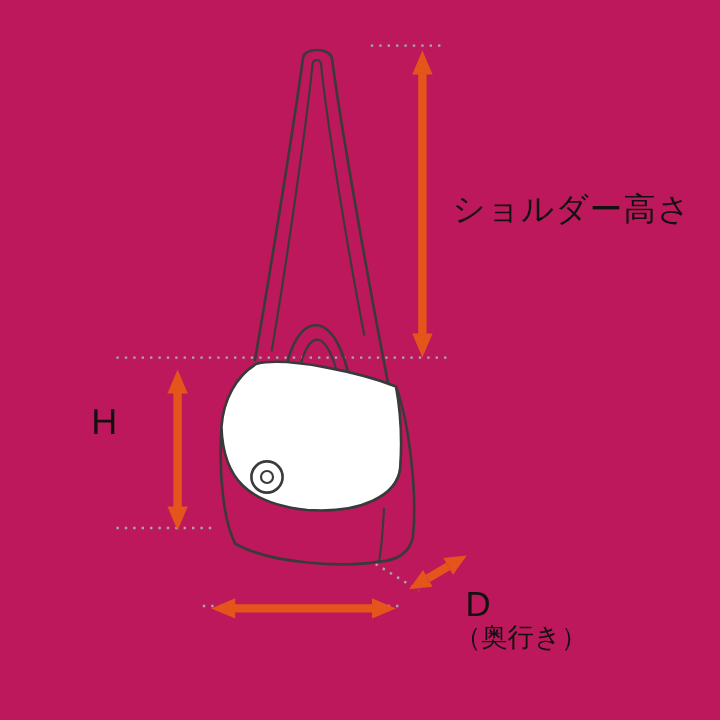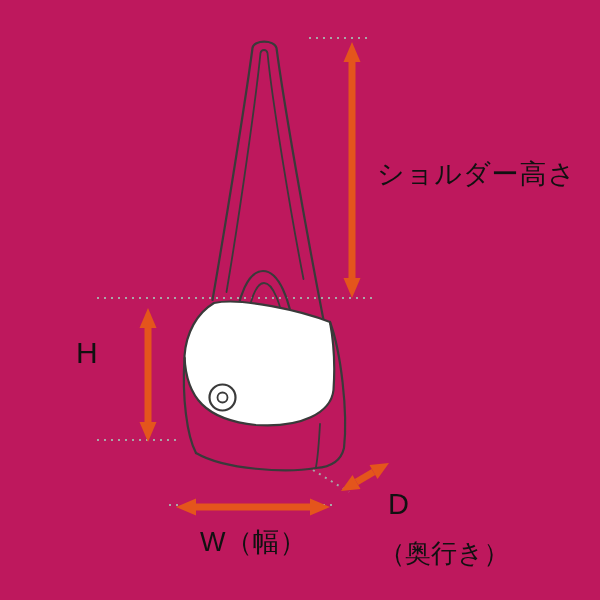--- a/index.html
+++ b/index.html
@@ -21,21 +21,21 @@
     position:absolute;
     color:var(--text,#111);
     white-space:nowrap;
     line-height:1.1;
   }
   .lbl-shoulder{left:377px;top:160px;font-size:27px;letter-spacing:1px;}
   .lbl-h{left:76px;top:336px;font-size:30px;}
   .lbl-h-paren{left:50px;top:372px;font-size:26px;}
   .lbl-w{left:200px;top:528px;font-size:27px;}
   .lbl-d{left:388px;top:489px;font-size:29px;}
-  .lbl-d-paren{left:379px;top:539px;font-size:26px;}
+  .lbl-d-paren{left:379px;top:519px;font-size:22px;}
 </style>
 </head>
 <body style="background: rgb(255, 255, 255);">
 
 <div class="canvas">
 
   <svg width="600" height="600" viewBox="0 0 600 600">
 
     <g>
       <path class="dash" d="M 309 38 H 371"></path>
@@ -89,17 +89,16 @@
 
     <g>
       <line class="arrow-line" x1="356.5" y1="482" x2="373.5" y2="472"></line>
       <polygon class="arrow-head" points="389,463 377.5,478.9 369.5,465.1"></polygon>
       <polygon class="arrow-head" points="341,491 360.5,488.9 352.5,475.1"></polygon>
     </g>
   </svg>
 
   <div class="lbl lbl-shoulder">ショルダー高さ</div>
   <div class="lbl lbl-h">H</div>
-  <div class="lbl lbl-w">W（幅）</div>
   <div class="lbl lbl-d">D</div>
   <div class="lbl lbl-d-paren">（奥行き）</div>
 
 </div>
 
 </body></html>

